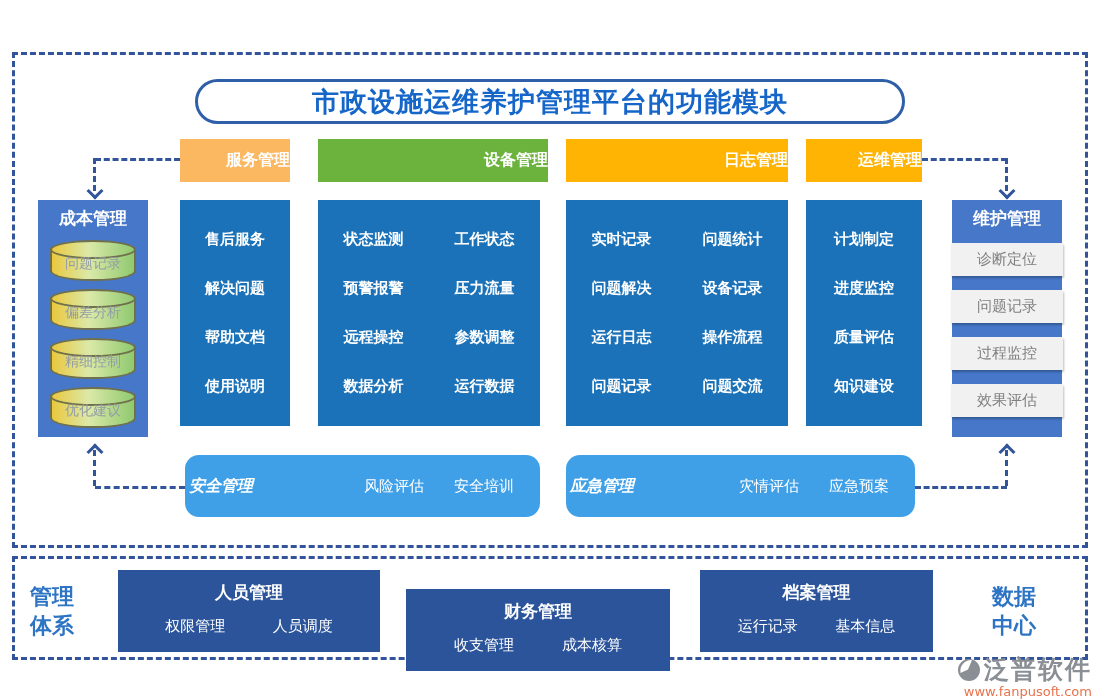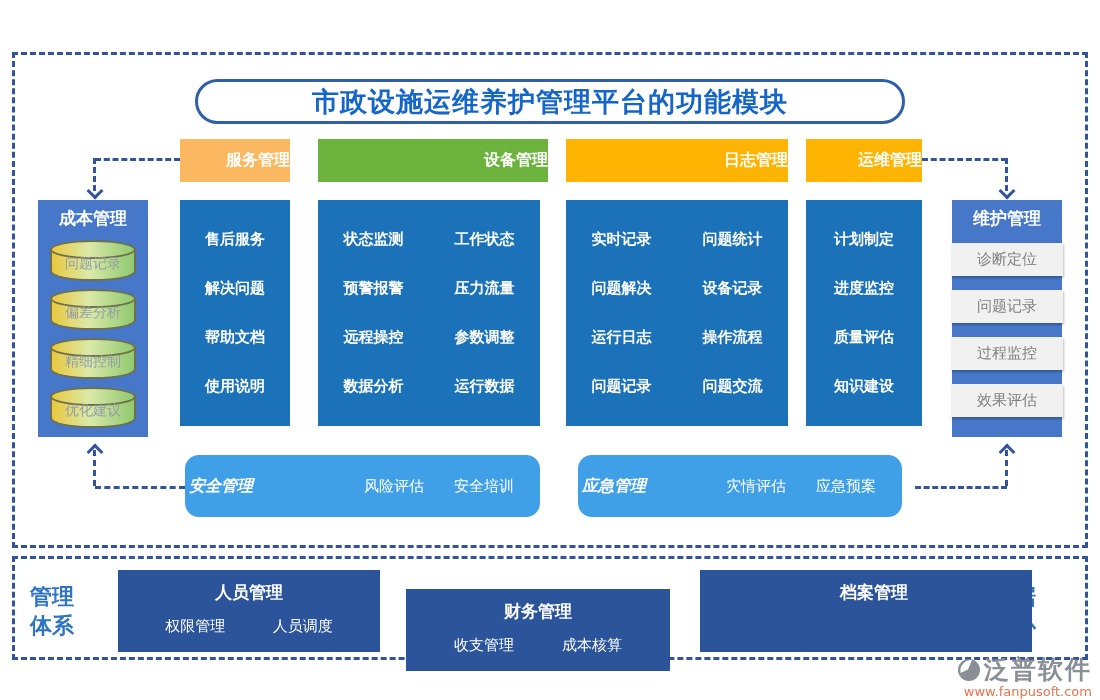--- a/index.html
+++ b/index.html
@@ -60,29 +60,29 @@
   
   .mbtn-stack{display:flex;flex-direction:column;align-items:center;gap:14px;margin-top:13px;}
   .mbtn{width:112px;height:33px;background:#F1F1F1;color:#7F7F7F;font-size:15px;
     display:flex;align-items:center;justify-content:center;
     box-shadow:1px 2px 2px rgba(0,0,0,0.25);}
 
   
   .bar{top:455px;height:62px;background:#3FA0E8;border-radius:14px;color:#fff;
     display:flex;align-items:center;}
   .bar-safety{left:185px;width:355px;}
-  .bar-emergency{left:578px;width:324px;gap:15px;}
+  .bar-emergency{left:566px;width:349px;gap:15px;}
   .bar-title{font-weight:bold;font-size:16px;margin-left:4px;font-style:italic;}
   .bar-items{display:flex;gap:30px;margin-left:auto;margin-right:26px;font-size:15px;}
 
   
   .bbox{top:570px;height:82px;background:#2B549B;color:#fff;}
   .bbox-personnel{left:118px;width:262px;}
   .bbox-finance{left:406px;width:264px;margin-top:19px;}
-  .bbox-archive{left:700px;width:316px;padding-left:16px;}
+  .bbox-archive{left:700px;width:233px;}
   .bbox-title{font-weight:bold;font-size:17px;text-align:center;margin-top:11px;}
   .bbox-items{display:flex;justify-content:space-evenly;margin-top:13px;font-size:15px;}
 
   .corner-label{color:#2E74C4;font-weight:bold;font-size:22px;line-height:1.32;
     white-space:pre-line;}
   .corner-label-left{left:30px;top:582px;}
   .corner-label-right{left:992px;top:582px;}
 
   
   .conn-h{border-top:3px dashed #31549B;height:0;}
@@ -228,20 +228,24 @@
 </div>
 <div class="abs bbox bbox-finance">
   <div class="bbox-title">财务管理</div>
   <div class="bbox-items">
     <span>收支管理</span>
     <span>成本核算</span>
   </div>
 </div>
 <div class="abs bbox bbox-archive">
   <div class="bbox-title">档案管理</div>
+  <div class="bbox-items">
+    <span>运行记录</span>
+    <span>基本信息</span>
+  </div>
 </div>
 
 <div class="abs conn-h" style="left:95px;top:158px;width:85px;"></div>
 <div class="abs conn-v" style="left:93px;top:158px;height:33px;"></div>
 <div class="abs chev chev-down" style="left:89px;top:185px;"></div>
 
 <div class="abs conn-h" style="left:922px;top:158px;width:85px;"></div>
 <div class="abs conn-v" style="left:1005px;top:158px;height:33px;"></div>
 <div class="abs chev chev-down" style="left:1001px;top:185px;"></div>
 

